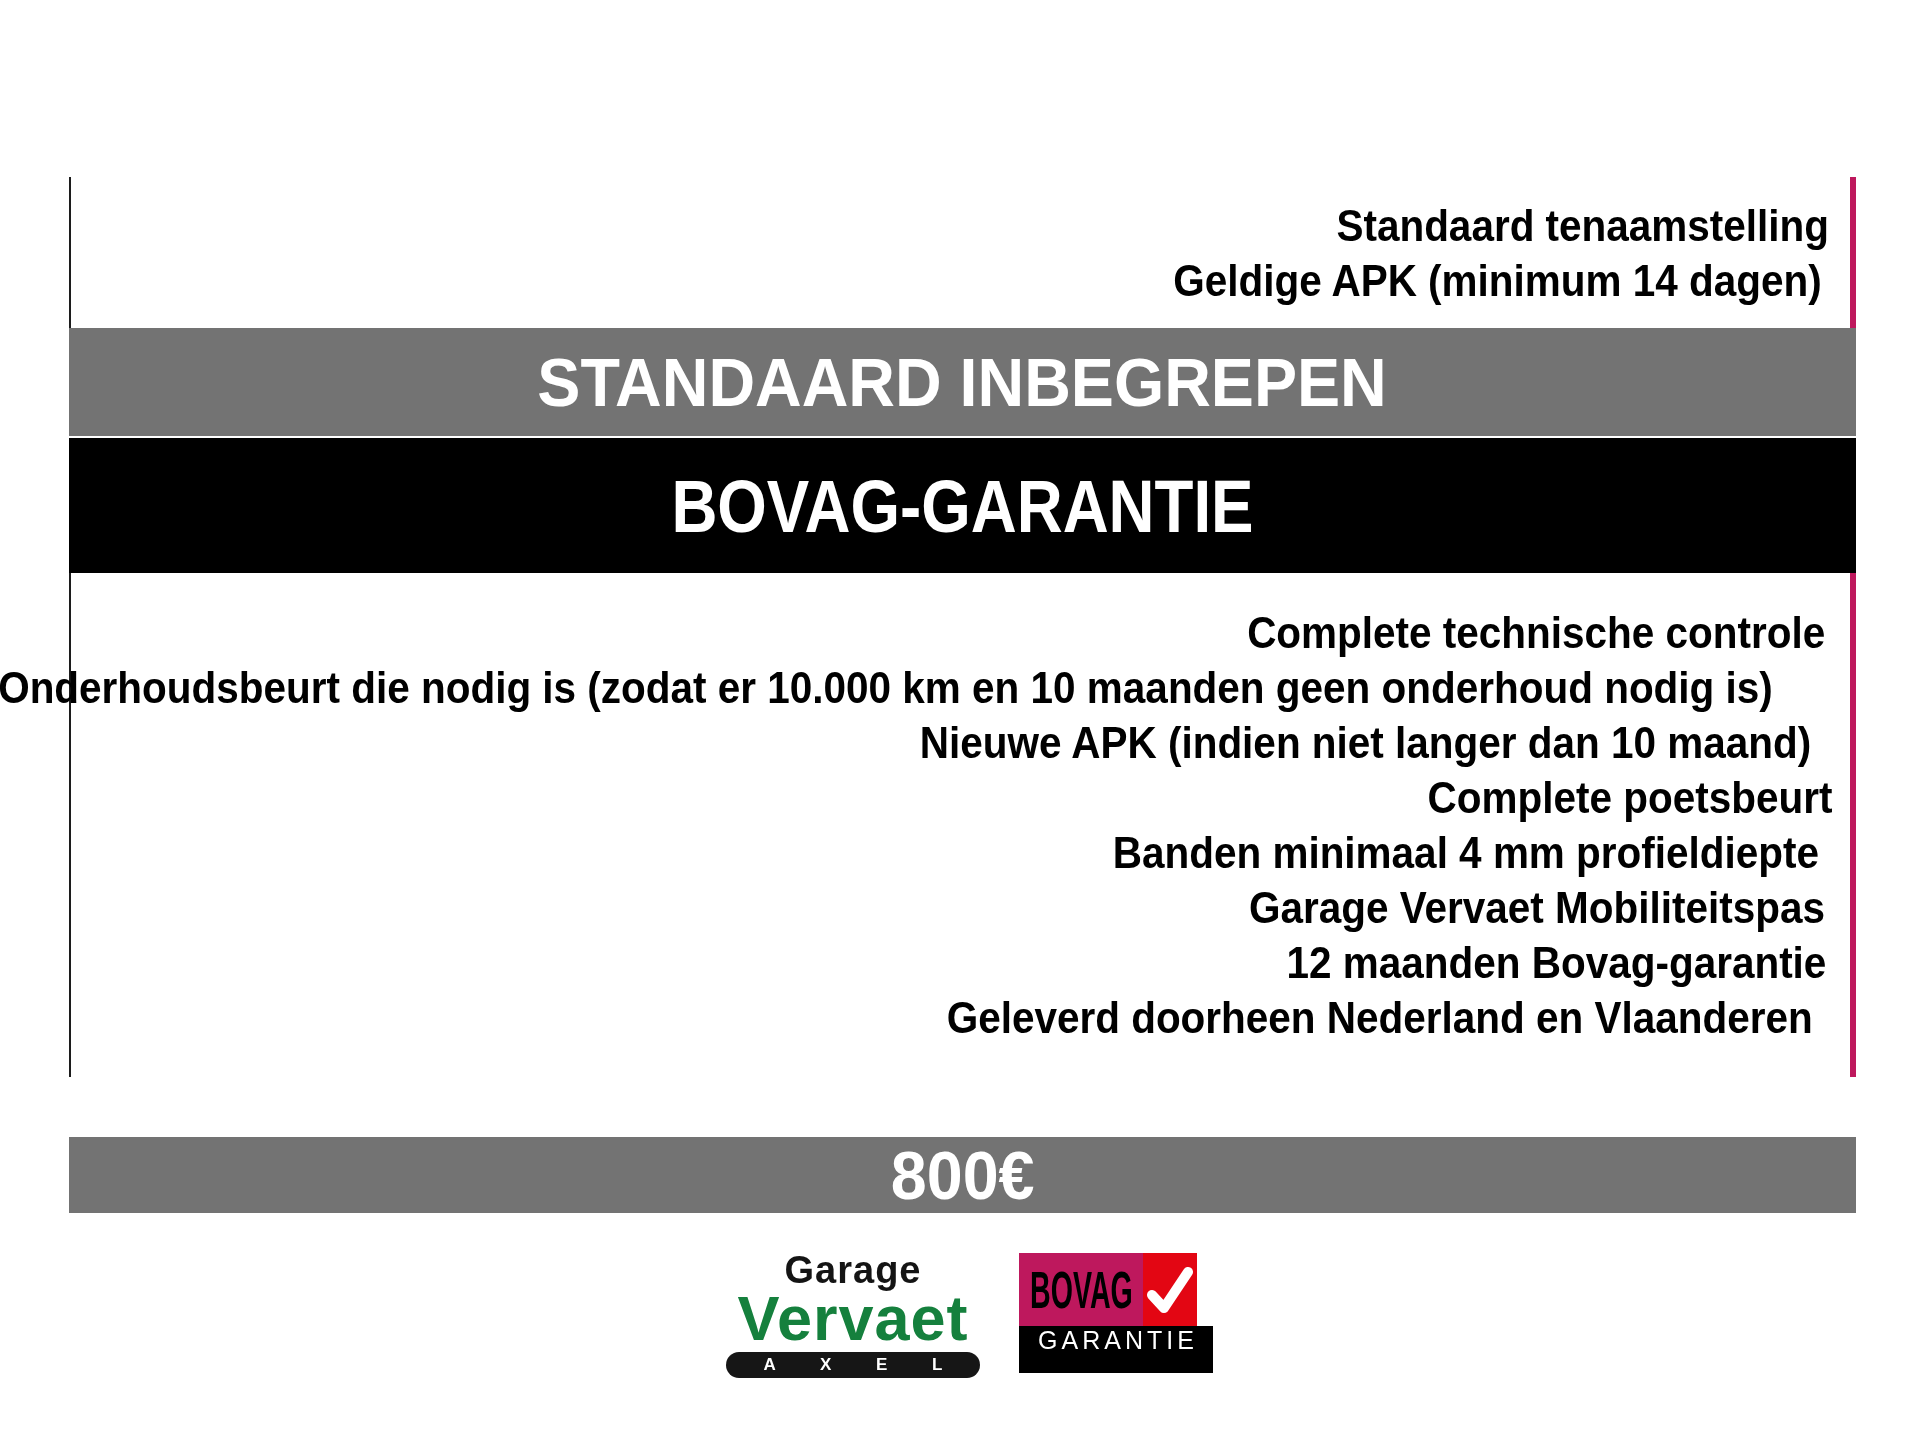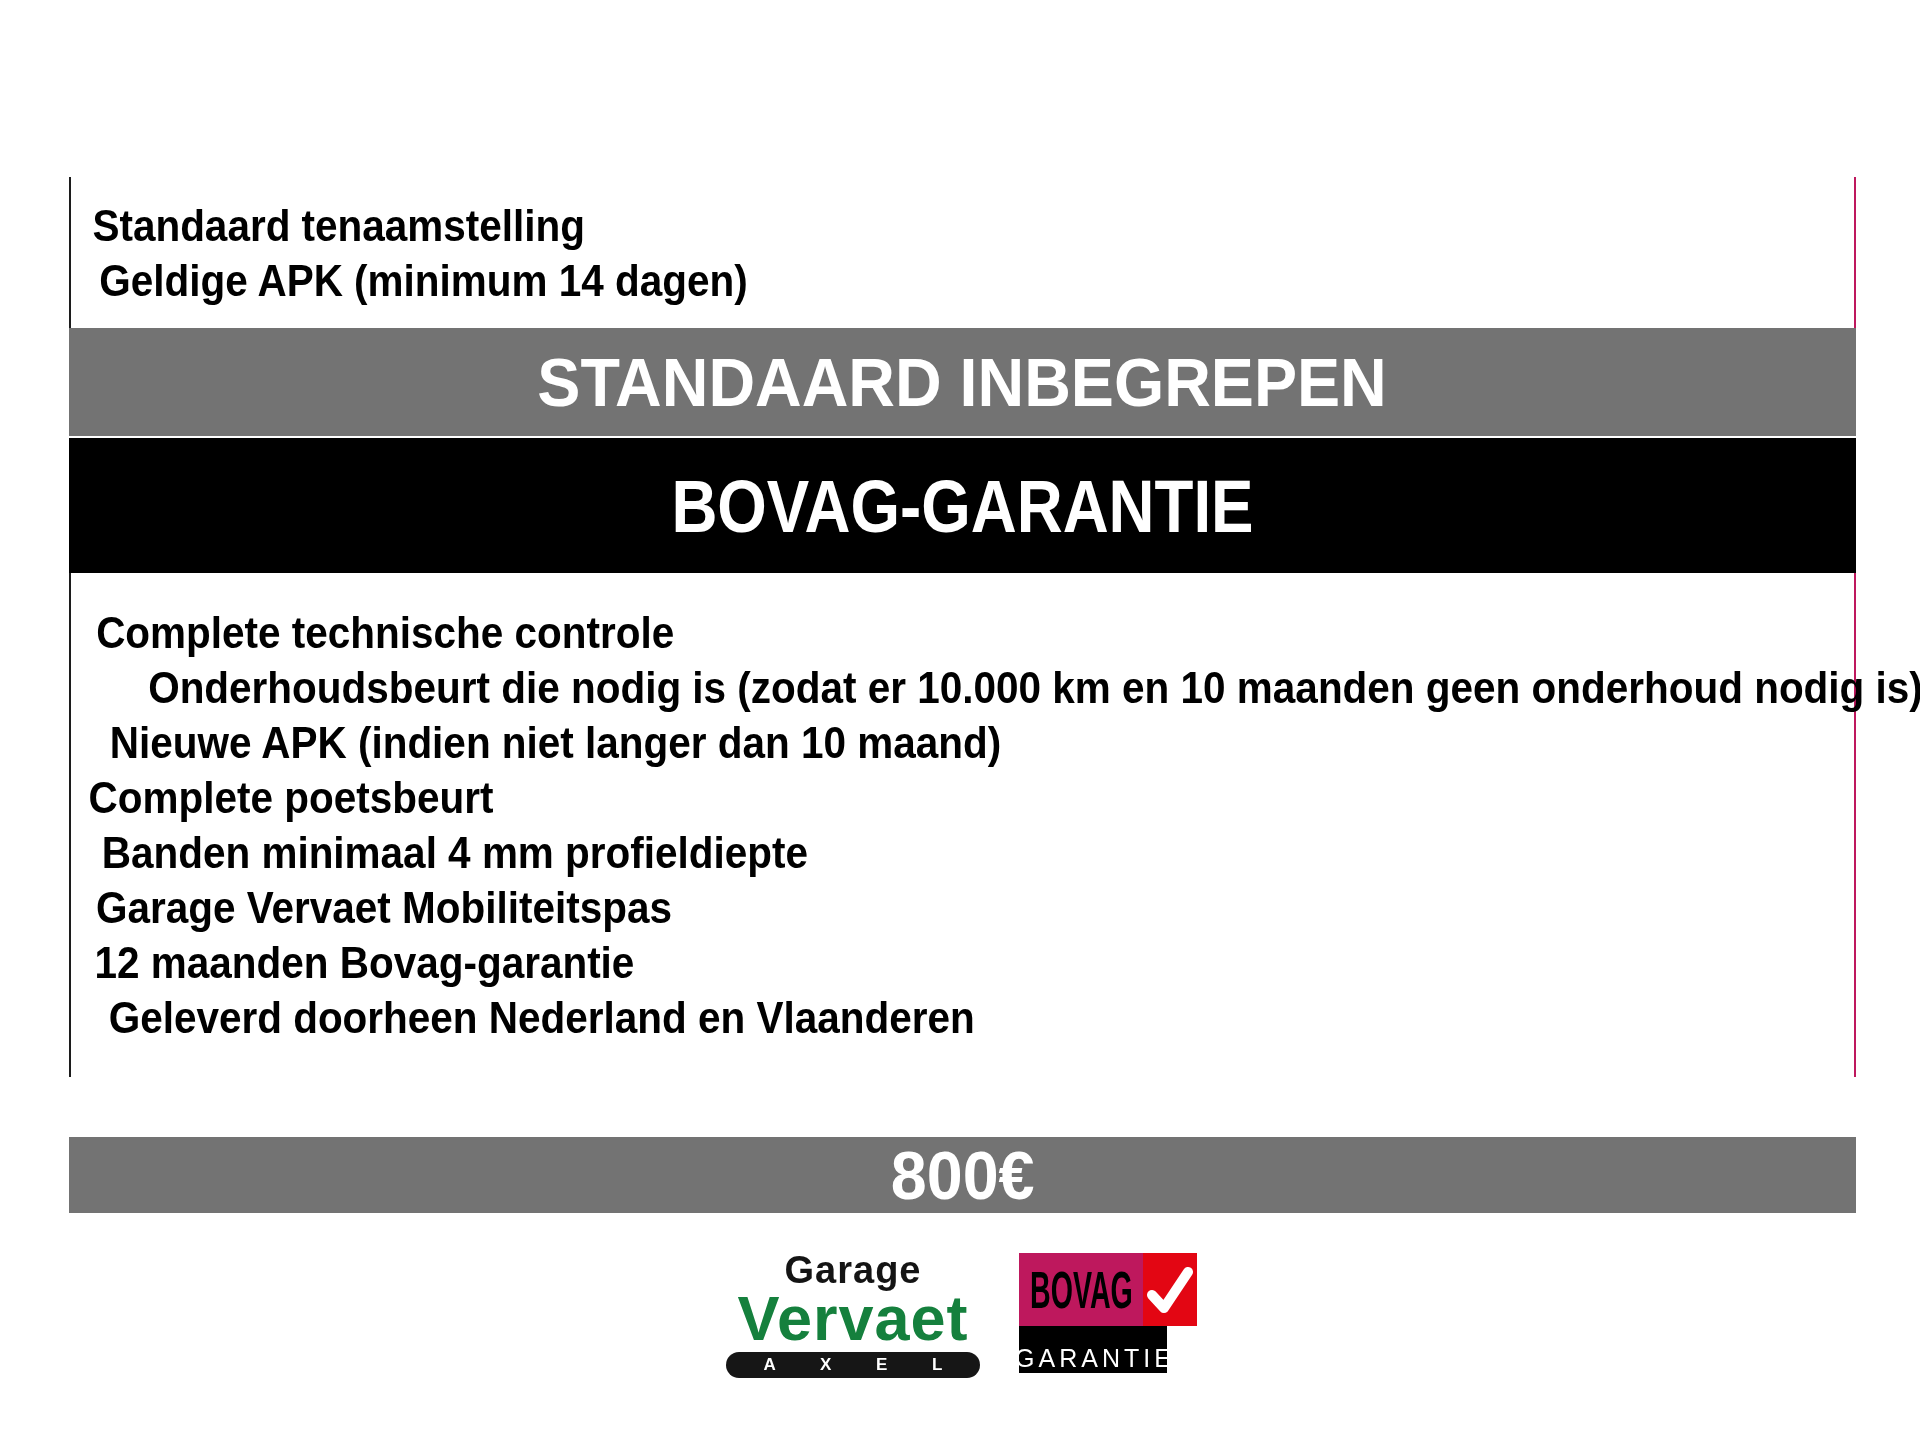--- a/index.html
+++ b/index.html
@@ -37,24 +37,24 @@
     transform: scaleX(0.95);
     transform-origin: 50% 50%;
   }
   .white-body {
     position: absolute;
     left: 69px;
     width: 1787px;
     box-sizing: border-box;
     background: #ffffff;
     border-left: 2px solid #1c1c1c;
-    border-right: 2px solid #be185d;
+    border-right: 6px solid #be185d;
     display: flex;
     flex-direction: column;
-    align-items: flex-start;
+    align-items: flex-end;
     justify-content: center;
   }
   .body-line {
     line-height: 55px;
     height: 55px;
     text-align: center;
     white-space: nowrap;
   }
   .body-line > span {
     display: inline-block;
@@ -136,25 +136,25 @@
   }
   .bovag-redblock {
     width: 54px;
     height: 73px;
     background: #e30613;
     display: flex;
     align-items: center;
     justify-content: center;
   }
   .bovag-black {
-    width: 148px;
+    width: 194px;
     height: 47px;
     background: #000000;
     display: flex;
-    align-items: flex-end;
+    align-items: flex-start;
     justify-content: center;
   }
   .garantie-text {
     color: #ffffff;
     font-size: 25px;
     letter-spacing: 4px;
     margin-right: -4px;
     white-space: nowrap;
   }
 </style>

